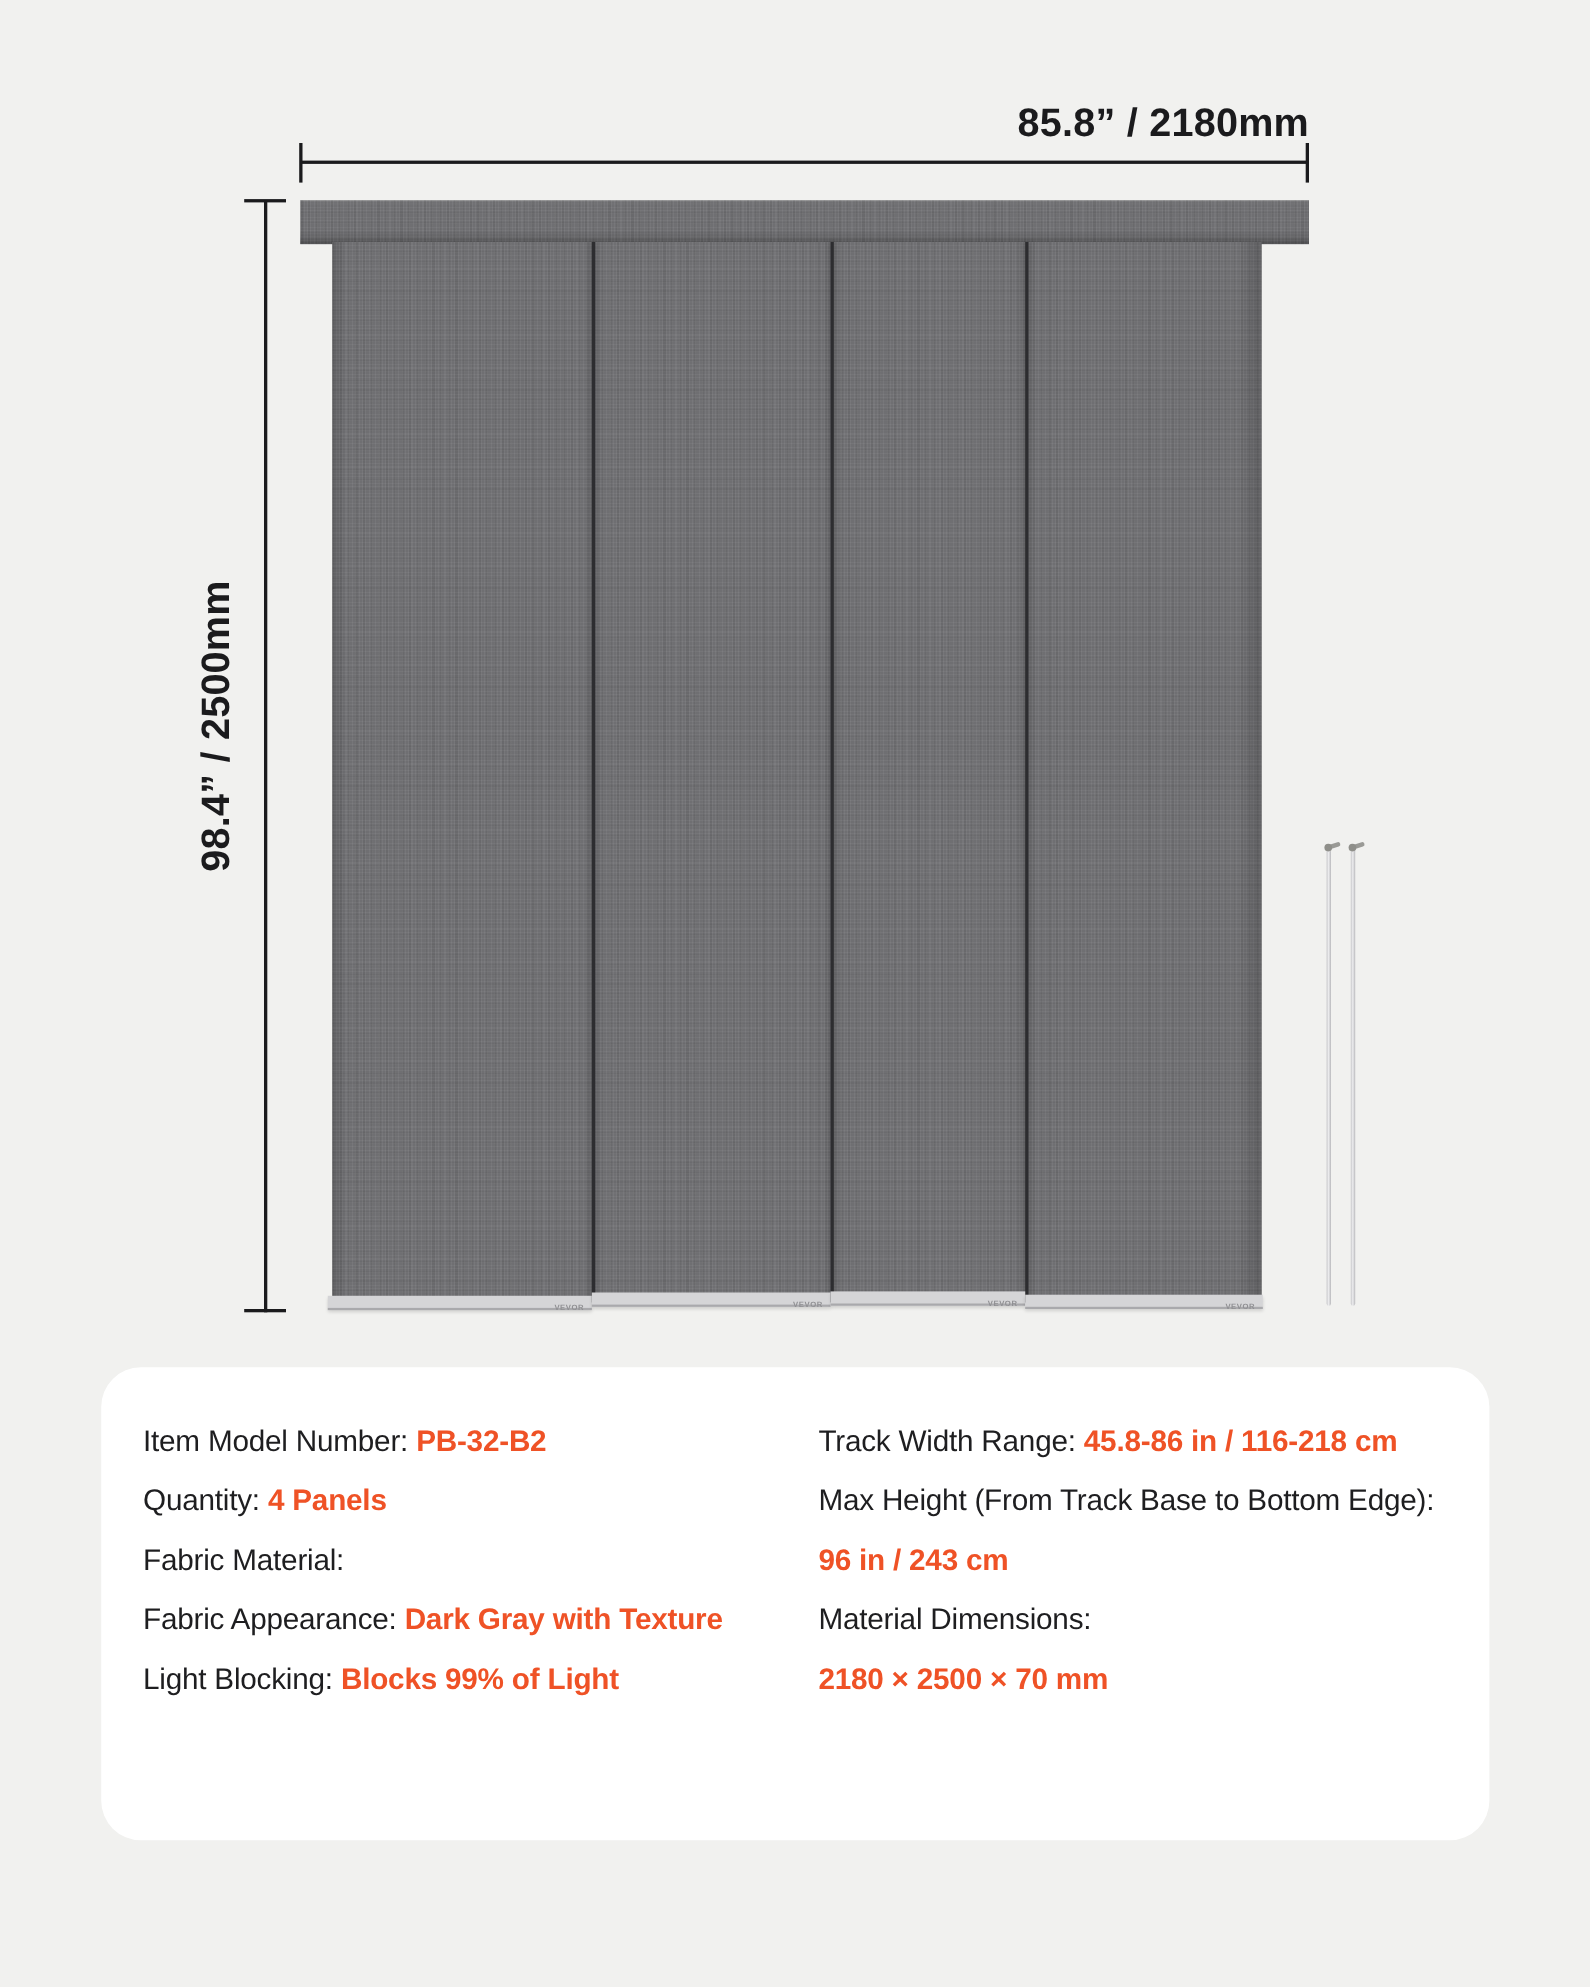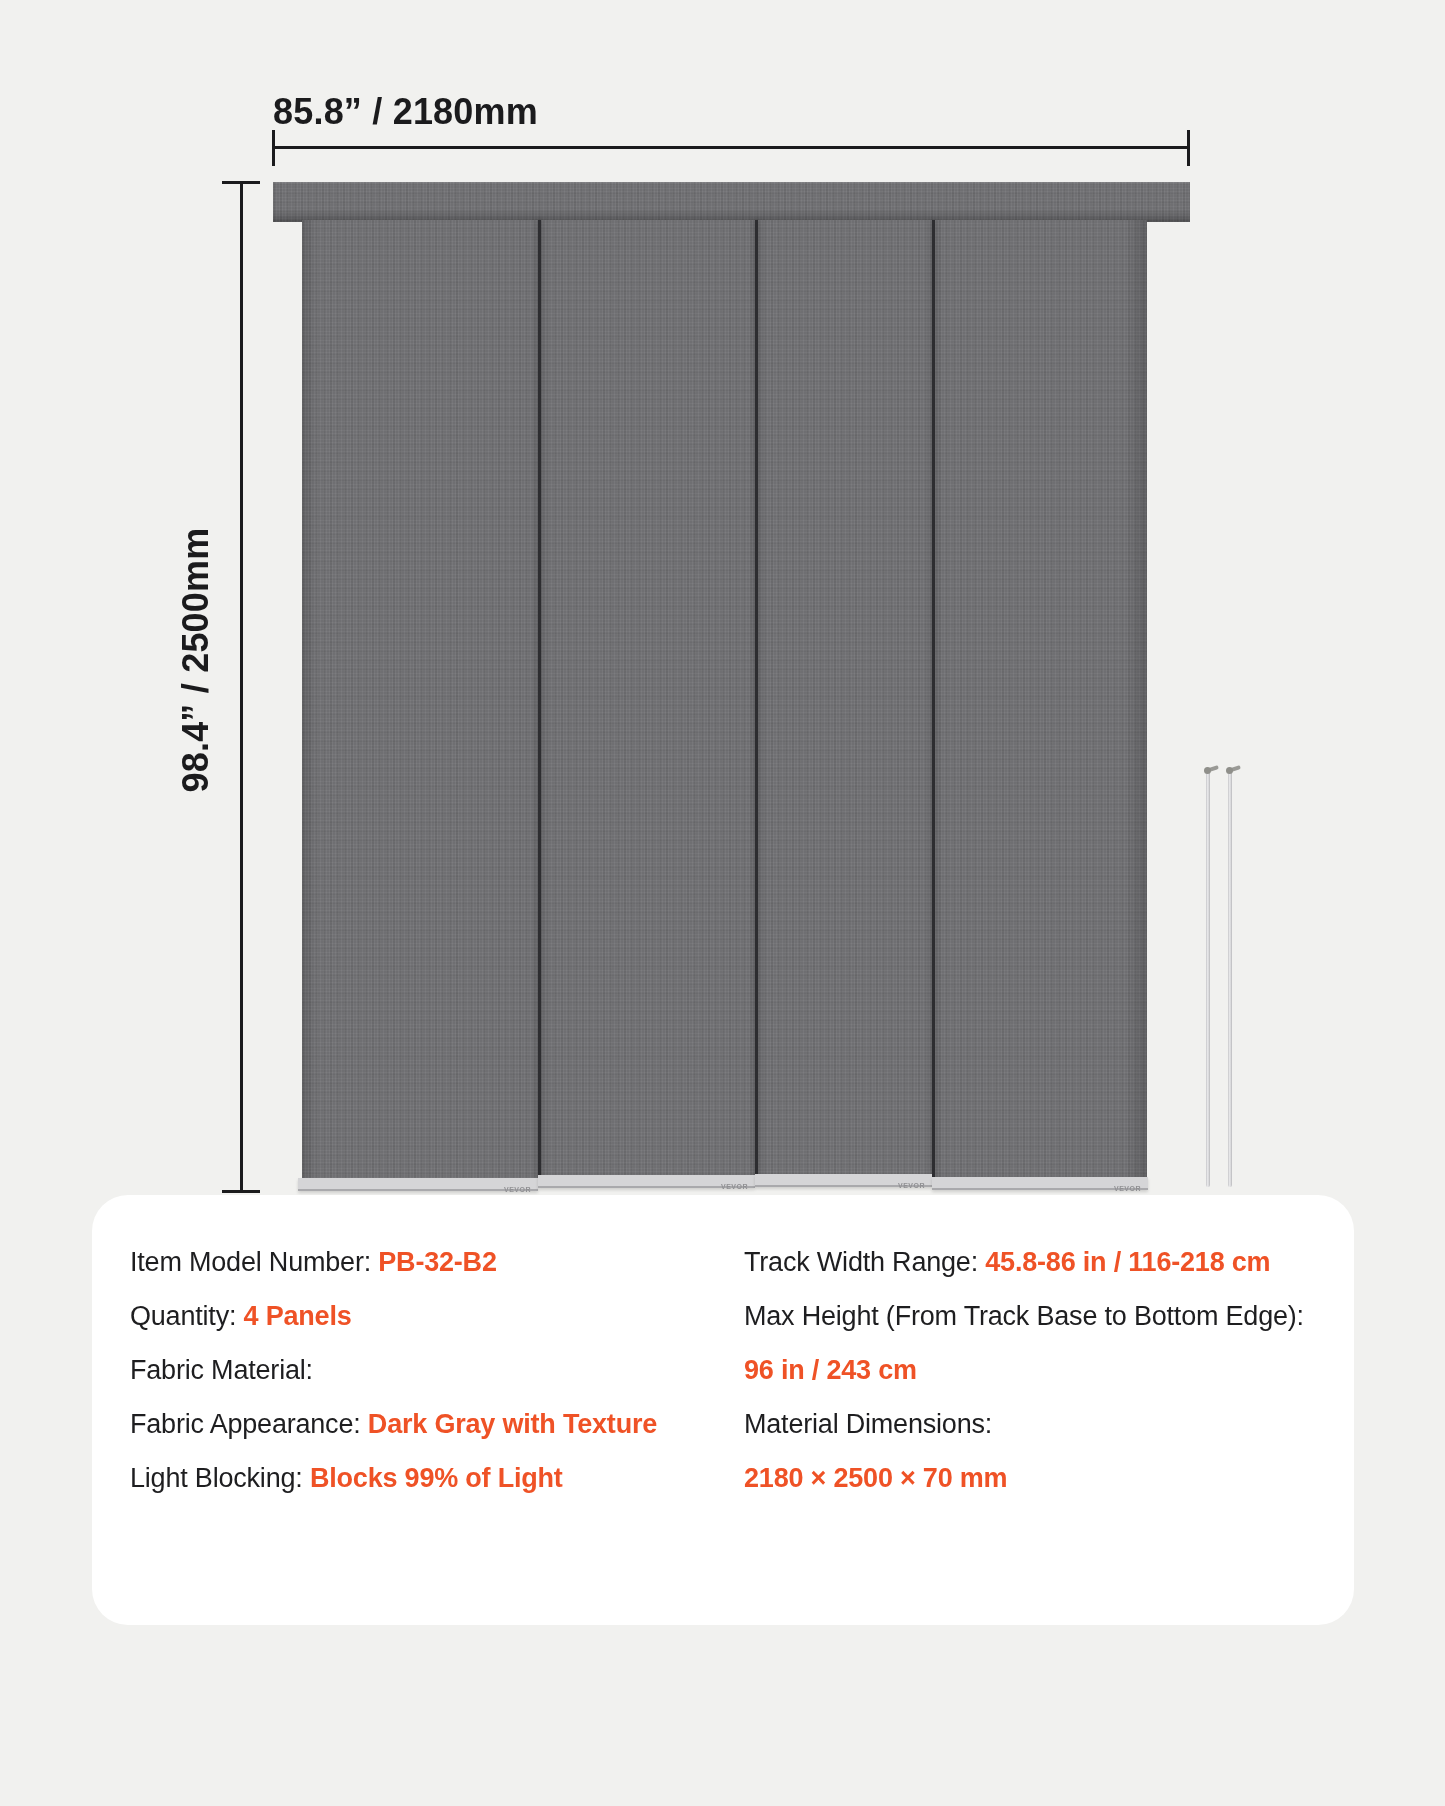--- a/index.html
+++ b/index.html
@@ -7,21 +7,21 @@
     width:1445px;height:1806px;position:relative;overflow:hidden;
     background:#f1f1ef;
     font-family:"Liberation Sans", sans-serif;
     -webkit-font-smoothing:antialiased;
   }
   
   .dim-label{
     position:absolute;color:#1b1b1d;font-weight:700;font-size:36px;
     letter-spacing:.2px;white-space:nowrap;
   }
-  .dim-label.top{left:273px;top:90px;width:917px;height:44px;line-height:44px;text-align:left;}
+  .dim-label.top{left:273px;top:90px;width:917px;height:44px;line-height:44px;text-align:right;}
   .dim-label.side{
     left:-64px;top:639px;width:520px;height:42px;line-height:42px;text-align:center;
     transform:rotate(-90deg);
   }
   .hline{position:absolute;left:273px;top:146px;width:917px;height:3px;background:#1b1b1d;}
   .vtick{position:absolute;top:130px;width:3px;height:36px;background:#1b1b1d;}
   .vtick.l{left:272px;} .vtick.r{left:1187px;}
   .vline{position:absolute;left:240px;top:182px;width:3px;height:1011px;background:#1b1b1d;}
   .htick{position:absolute;left:222px;width:38px;height:3px;background:#1b1b1d;}
   .htick.t{top:181px;} .htick.b{top:1190px;}
@@ -76,21 +76,21 @@
     content:"";position:absolute;top:-3px;left:0px;width:13px;height:4px;
     background:#9a9a96;border-radius:2px;transform:rotate(-18deg);transform-origin:left center;
   }
   .wand::after{ 
     content:"";position:absolute;top:-5px;left:-2px;width:7px;height:7px;border-radius:50%;
     background:#8f8f8a;
   }
 
   
   .card{
-    position:absolute;left:92px;top:1195px;width:1262px;height:430px;
+    position:absolute;left:92px;top:1243px;width:1262px;height:430px;
     background:#ffffff;border-radius:36px;
   }
   .col{position:absolute;top:40px;}
   .col.left{left:38px;}
   .col.right{left:652px;}
   .spec-row{height:54px;line-height:54px;font-size:27px;letter-spacing:-.2px;white-space:nowrap;}
   .spec-row .lbl{color:#1e1e20;font-weight:400;}
   .spec-row .val{color:#ef5226;font-weight:700;}
 </style>
 </head>

